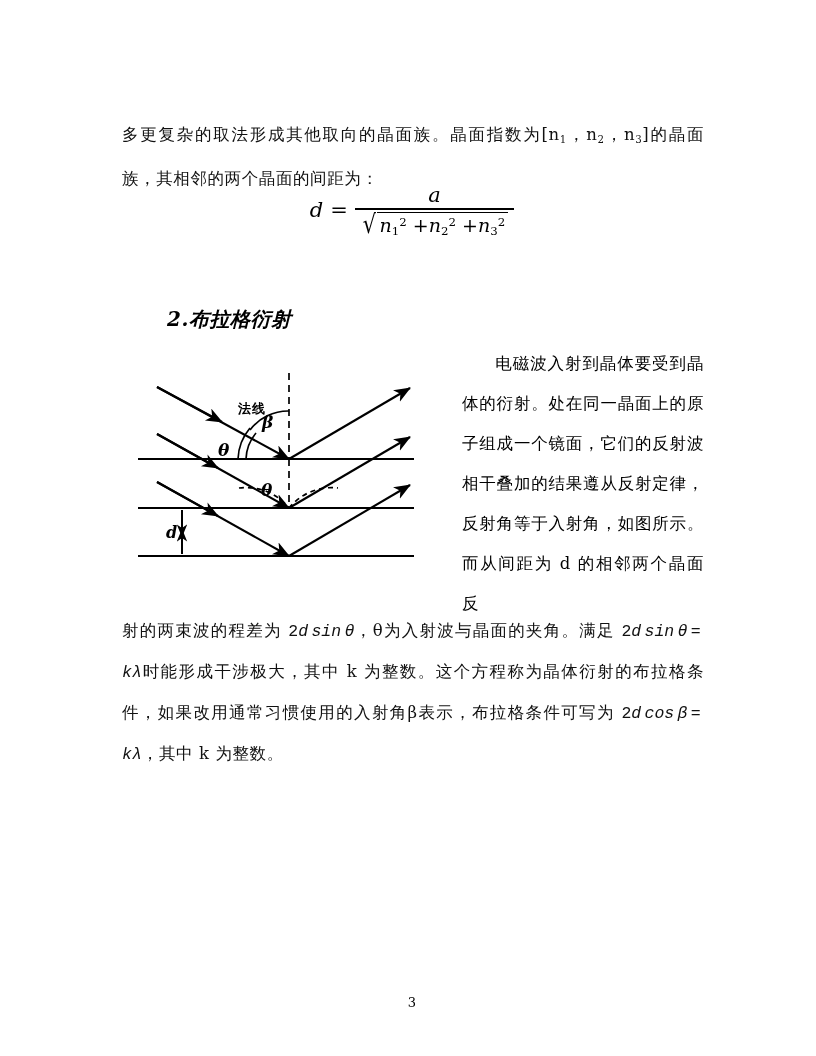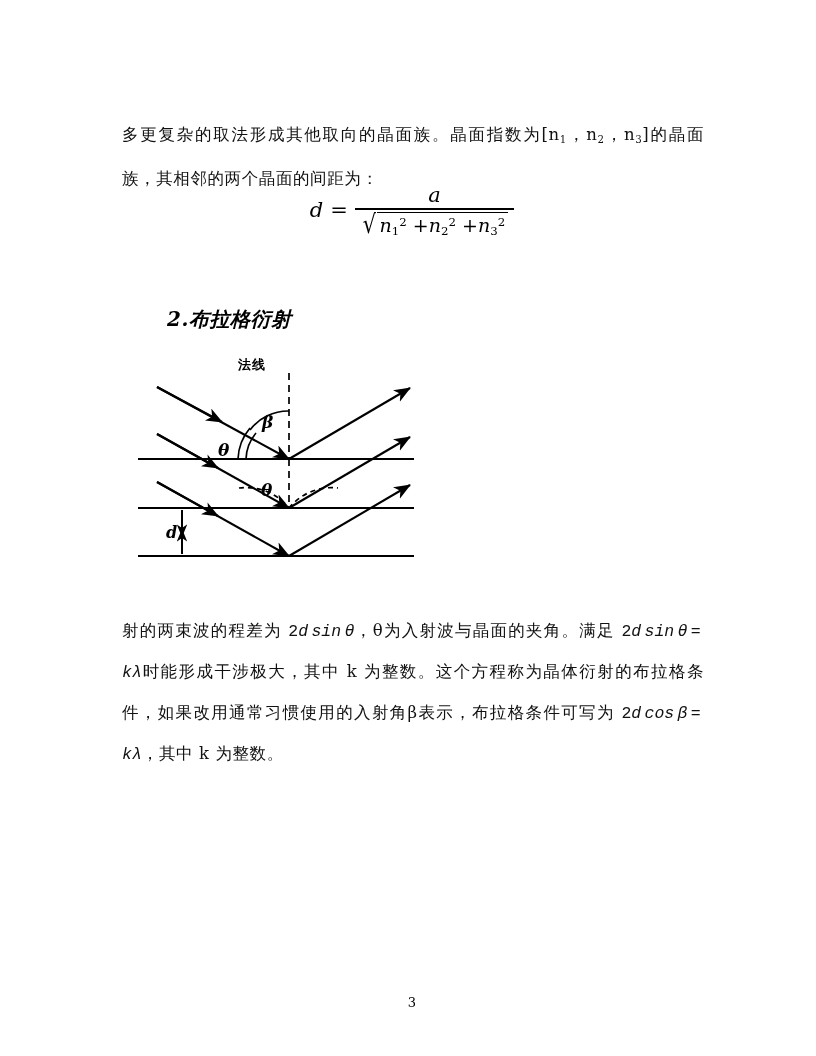--- a/index.html
+++ b/index.html
@@ -139,20 +139,21 @@
     left: 118px;
     top: 348px;
     width: 300px;
     height: 225px;
   }
   .figure svg { display: block; }
   .fig-label {
     position: absolute;
     font-size: 13px;
     font-weight: bold;
+    margin-top: 44px;
   }
   .lbl-normal { left: 118px; top: 358px; letter-spacing: 1px; }
 
   
   .pageno {
     position: absolute;
     left: 0;
     top: 995px;
     width: 816px;
     text-align: center;
@@ -231,19 +232,20 @@
         <line x1="60" y1="206" x2="60" y2="182" marker-end="url(#arwS)"></line>
       </g>
       <text x="140" y="80" font-family="'DejaVu Serif', serif" font-size="17" font-style="italic" font-weight="bold">β</text>
       <text x="96" y="108" font-family="'DejaVu Serif', serif" font-size="17" font-style="italic" font-weight="bold">θ</text>
       <text x="139" y="148" font-family="'DejaVu Serif', serif" font-size="17" font-style="italic" font-weight="bold">θ</text>
       <text x="44" y="190" font-family="'DejaVu Serif', serif" font-size="16" font-style="italic" font-weight="bold">d</text>
     </svg>
   </div>
   <div class="fig-label lbl-normal" style="left:234px; top:356px;">法线</div>
 
+  <div class="side-col"><span class="indent"></span><span>电磁波入射到晶体要受到晶体的衍射。处在同一晶面上的原子组成一个镜面，它们的反射波相干叠加的结果遵从反射定律，反射角等于入射角，如图所示。而从间距为 d 的相邻两个晶面反</span></div>
 
   <p class="para body-bottom"><span>射的两束波的程差为</span>&nbsp;<span class="inlmath"><span class="op">2</span><span>d</span> <span>sin</span> <span>θ</span></span><span>，θ为入射波与晶面的夹角。满足</span>&nbsp;<span class="inlmath"><span class="op">2</span><span>d</span> <span>sin</span> <span>θ</span> <span class="op">=</span> <span>k</span><span>λ</span></span><span>时能形成干涉极大，其中 k 为整数。这个方程称为晶体衍射的布拉格条件，如果改用通常习惯使用的入射角β表示，布拉格条件可写为</span>&nbsp;<span class="inlmath"><span class="op">2</span><span>d</span> <span>cos</span> <span>β</span> <span class="op">=</span> <span>k</span><span>λ</span></span><span>，其中 k 为整数。</span></p>
 
 
   <div class="pageno">3</div>
 
 </div>
 
 </body></html>

